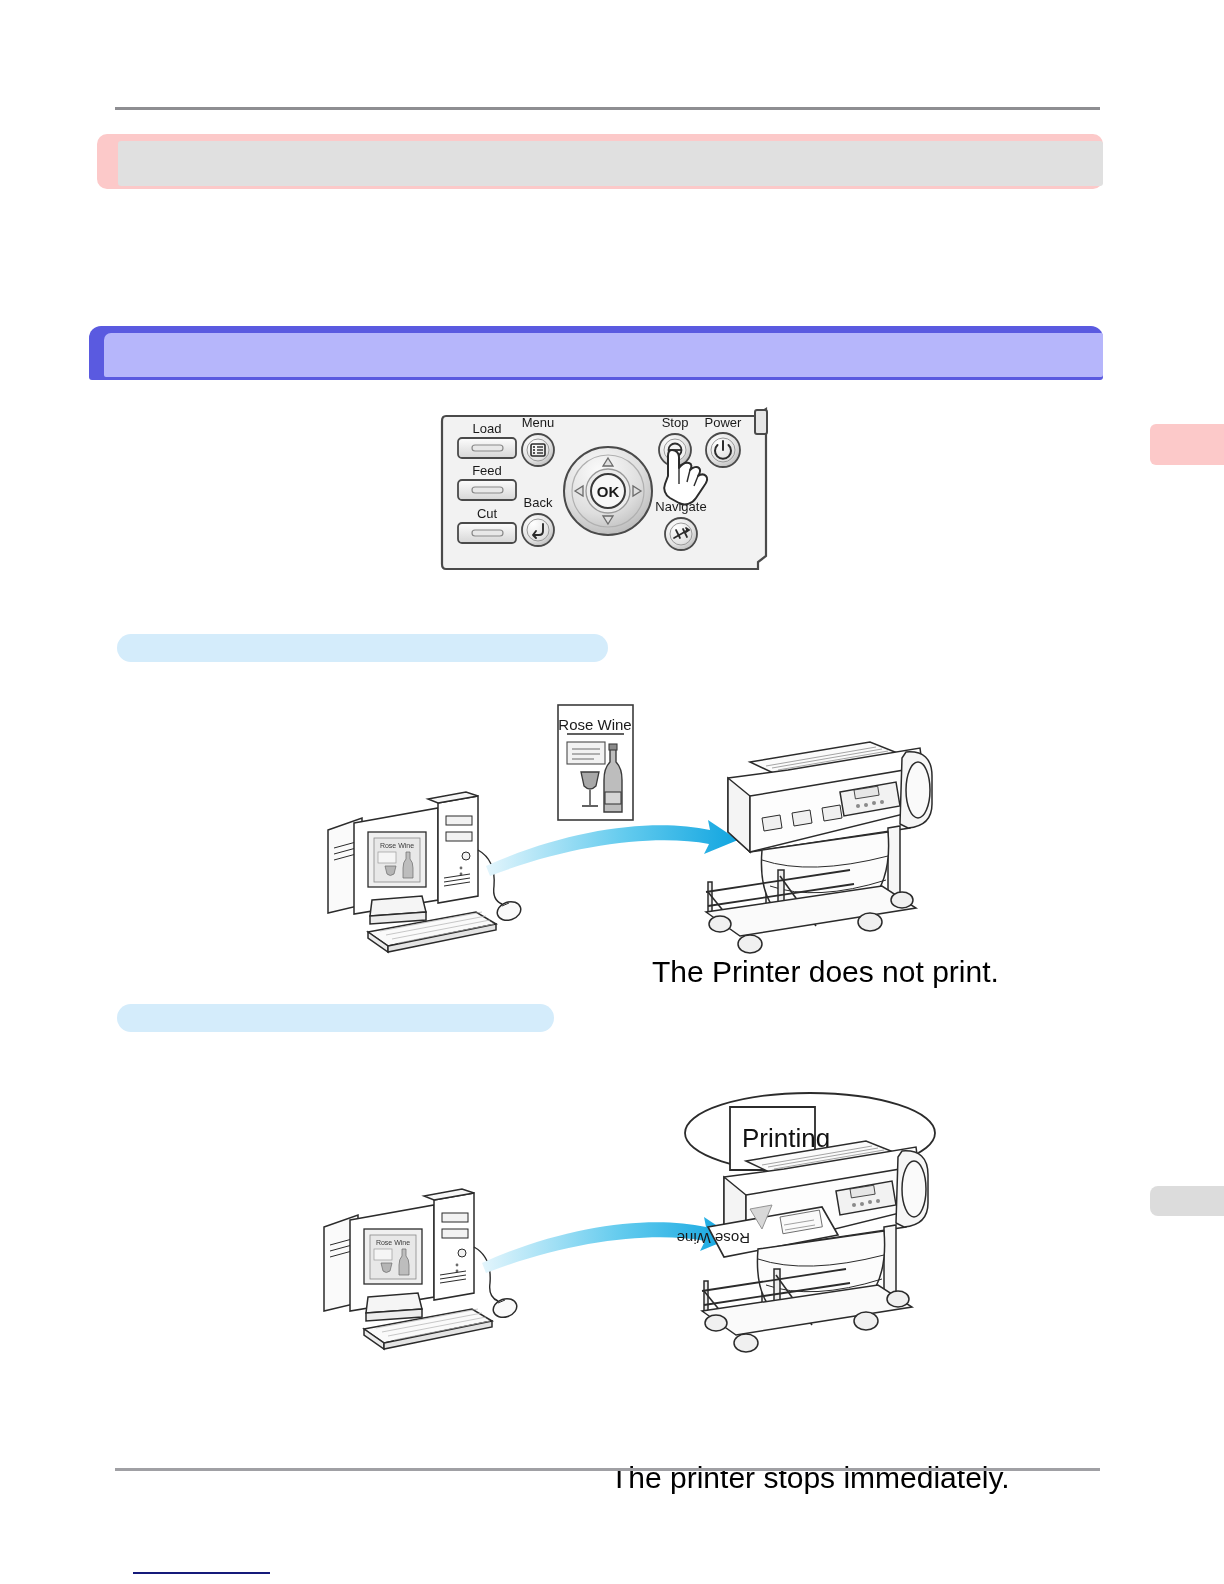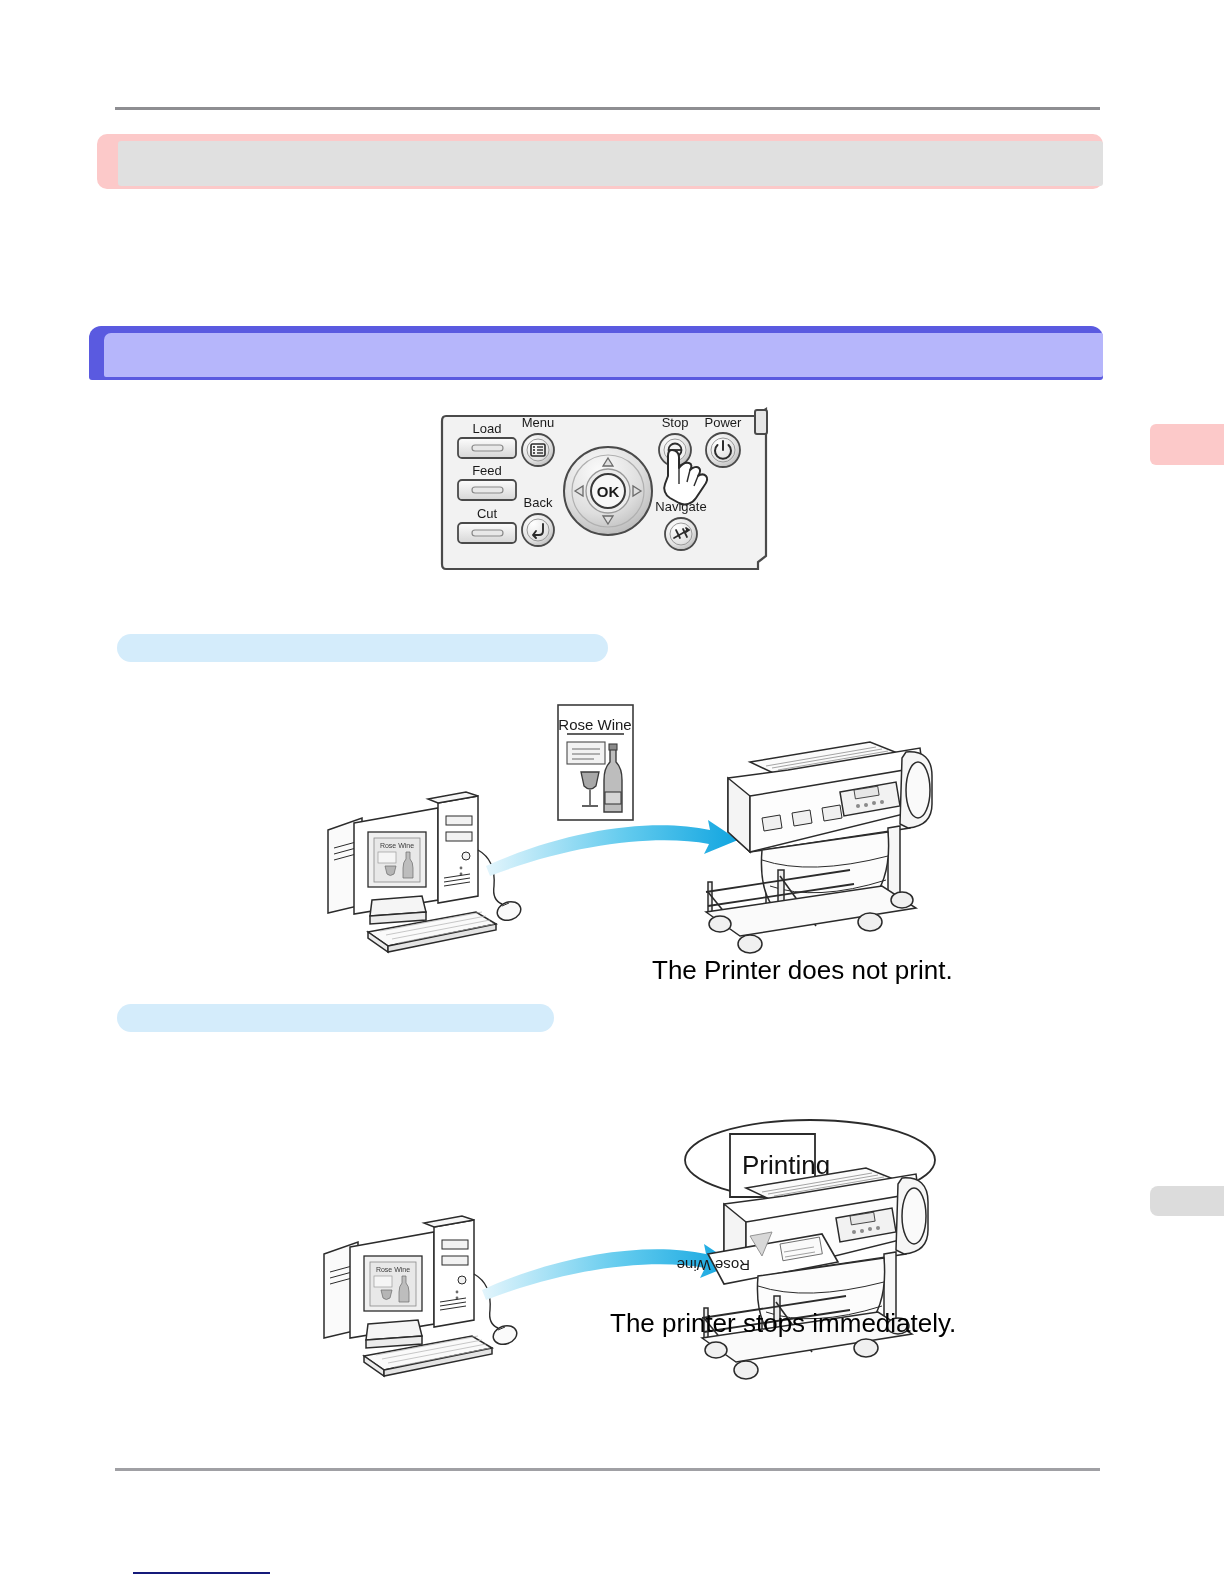--- a/index.html
+++ b/index.html
@@ -144,30 +144,30 @@
     background: #dcdcdc;
     border-radius: 8px 0 0 8px;
   }
 
   
   .fig {
     position: absolute;
   }
   .fig-panel { left: 440px; top: 406px; }
   .fig-flow1 { left: 310px; top: 700px; }
-  .fig-flow2 { left: 310px; top: 1112px; }
+  .fig-flow2 { left: 310px; top: 1085px; }
 
   .caption {
     position: absolute;
-    font-size: 26px;
+    font-size: 30px;
     color: #000000;
     white-space: nowrap;
   }
   .caption-1 { left: 652px; top: 955px; }
-  .caption-2 { left: 610px; top: 1308px; }
+  .caption-2 { left: 610px; top: 1461px; }
 
   svg { display: block; }
 </style>
 </head>
 <body>
 
 <div class="rule-top"></div>
 
 <div class="banner banner-pink-outer"></div>
 <div class="banner-pink-inner"></div>

